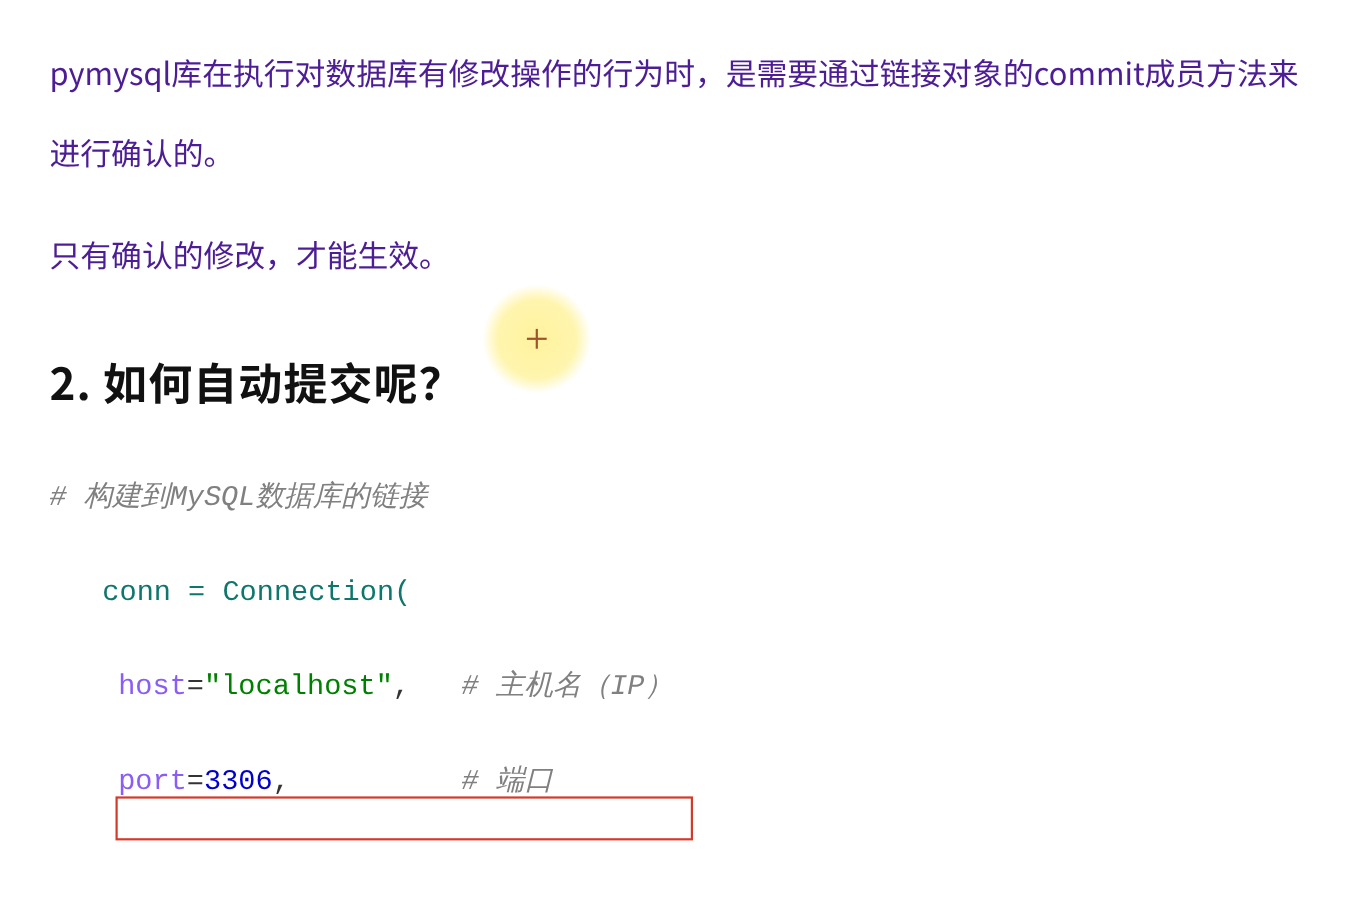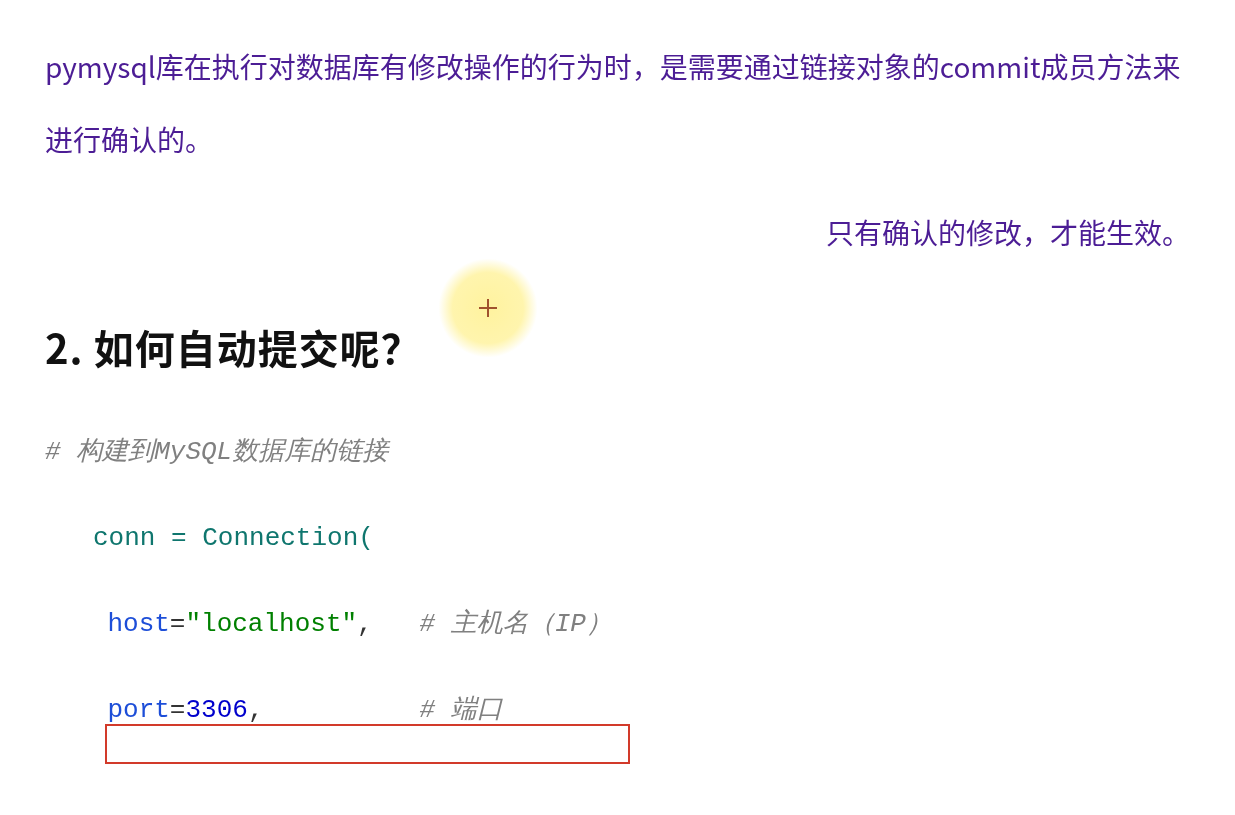--- a/index.html
+++ b/index.html
@@ -27,21 +27,20 @@
   }
   p.body-text {
     font-size: 28px;
     line-height: 2.6;
     margin: 0 0 10px 0;
     color: #4c1d95;
   }
   p.body-text.second {
     margin-top: 20px;
     margin-bottom: 50px;
-    text-align: right;
   }
   .highlight-dot {
     position: absolute;
     left: 438px;
     top: 258px;
     width: 100px;
     height: 100px;
     border-radius: 50%;
     background: radial-gradient(circle, rgba(255, 242, 153, 0.95) 0%, rgba(255, 242, 153, 0.8) 50%, rgba(255, 242, 153, 0) 70%);
     pointer-events: none;
@@ -60,21 +59,21 @@
   .code-block {
     font-family: "Consolas", "Menlo", "Courier New", monospace;
     font-size: 26px;
     line-height: 1.65;
     white-space: pre;
     color: #333;
     margin-top: 6px;
   }
   .tok-comment   { color: #808080; font-style: italic; }
   .tok-ident     { color: #0f766e; margin-left: 48px; }
-  .tok-param     { color: #1d4ed8; }
+  .tok-param     { color: #8b5cf6; }
   .tok-string    { color: #008000; }
   .tok-number    { color: #0000cc; }
   .tok-punct     { color: #333; }
   .code-line {
     display: block;
     position: relative;
   }
   .red-box {
     position: absolute;
     border: 2px solid #d23a2a;

